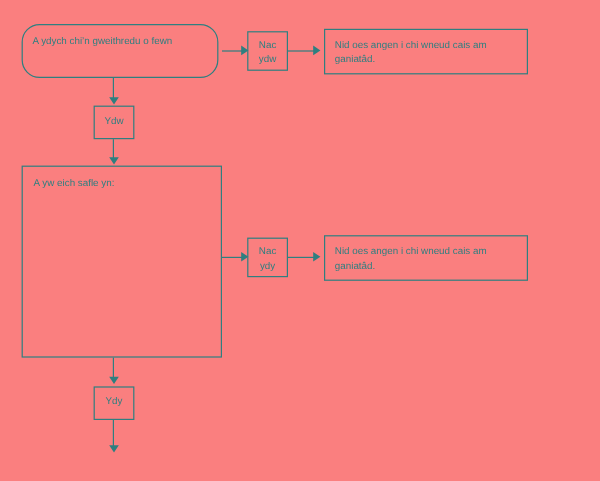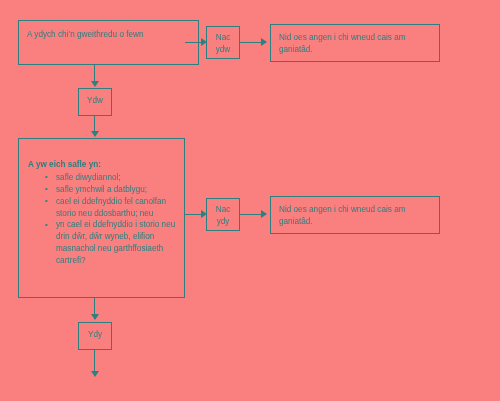--- a/index.html
+++ b/index.html
@@ -24,21 +24,21 @@
     border: 1.6px solid #2e7f80;
     color: #2e7f80;
     font-size: 8.2px;
     line-height: 1.45;
     background: transparent;
   }
   .node .pad {
     padding: 7px 8px 6px 8px;
   }
   
-  #q1 { left: 18px;  top: 20px;  width: 181px; height: 45px; }
+  #q1 { left: 18px;  top: 20px;  width: 164px; height: 45px; border-radius: 15px; }
   #q1 .pad { padding-top: 8px; }
 
   #d1 { left: 206px; top: 26px;  width: 34px;  height: 33px; }
   #d1 .pad { padding: 5px 0 0 0; text-align: center; line-height: 1.5; }
 
   #o1 { left: 270px; top: 24px;  width: 170px; height: 38px; }
   #o1 .pad { padding-top: 7px; }
 
   #y1 { left: 78px;  top: 88px;  width: 34px;  height: 28px; }
   #y1 .pad { padding: 6px 0 0 0; text-align: center; }
@@ -48,21 +48,21 @@
 
   #d2 { left: 206px; top: 198px; width: 34px;  height: 33px; }
   #d2 .pad { padding: 5px 0 0 0; text-align: center; line-height: 1.5; }
 
   #o2 { left: 270px; top: 196px; width: 170px; height: 38px; }
   #o2 .pad { padding-top: 7px; }
 
   #y2 { left: 78px;  top: 322px; width: 34px;  height: 28px; }
   #y2 .pad { padding: 6px 0 0 0; text-align: center; }
 
-  .lead { margin: 12px 0 1px 0; font-weight: bold; }
+  .lead { margin: 0 0 1px 0; }
   ul.opts {
     margin: 0;
     padding: 0 0 0 28px;
     list-style: none;
   }
   ul.opts li {
     position: relative;
     margin: 0 0 0 0;
     padding: 0;
   }
@@ -133,26 +133,20 @@
   <div class="node" id="y1">
     <div class="pad">Ydw</div>
   </div>
 
   <div class="conn v" style="left:94px; top:116px; height:16px;"></div>
   <div class="arrow arrow-d" style="left:90.5px; top:131px;"></div>
 
   <div class="node" id="q2">
     <div class="pad">
       <div class="lead">A yw eich safle yn:</div>
-      <ul class="opts">
-        <li>safle diwydiannol;</li>
-        <li>safle ymchwil a datblygu;</li>
-        <li>cael ei ddefnyddio fel canolfan storio neu ddosbarthu; neu</li>
-        <li>yn cael ei ddefnyddio i storio neu drin dŵr, dŵr wyneb, elifion masnachol neu garthffosiaeth cartrefi?</li>
-      </ul>
     </div>
   </div>
 
   <div class="conn h" style="left:185px; top:214px; width:18px;"></div>
   <div class="arrow arrow-r" style="left:201px; top:210px;"></div>
 
   <div class="node" id="d2">
     <div class="pad">
       <div>Nac</div>
       <div>ydy</div>

